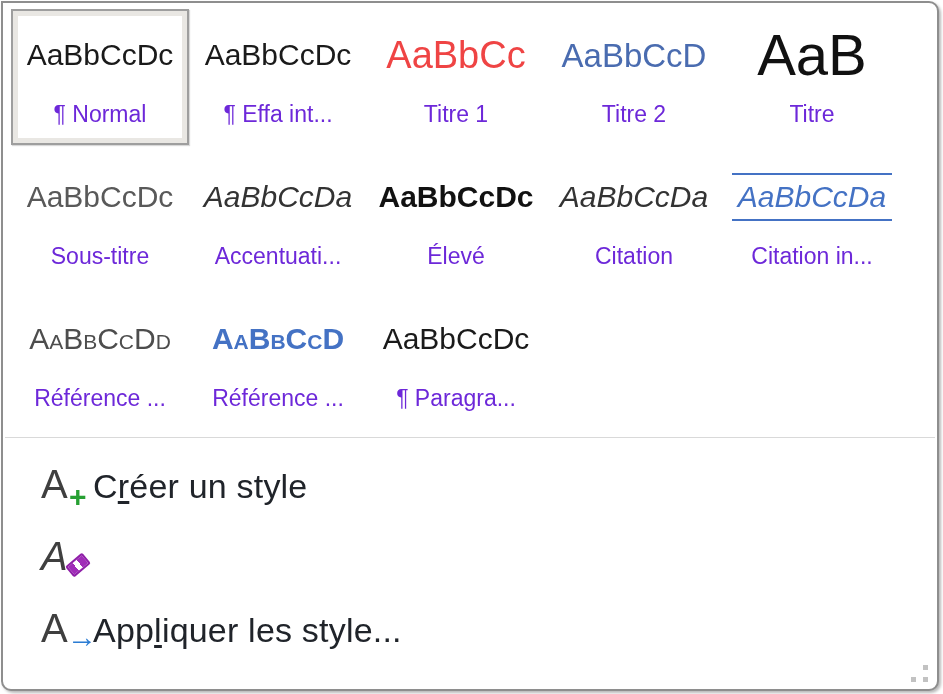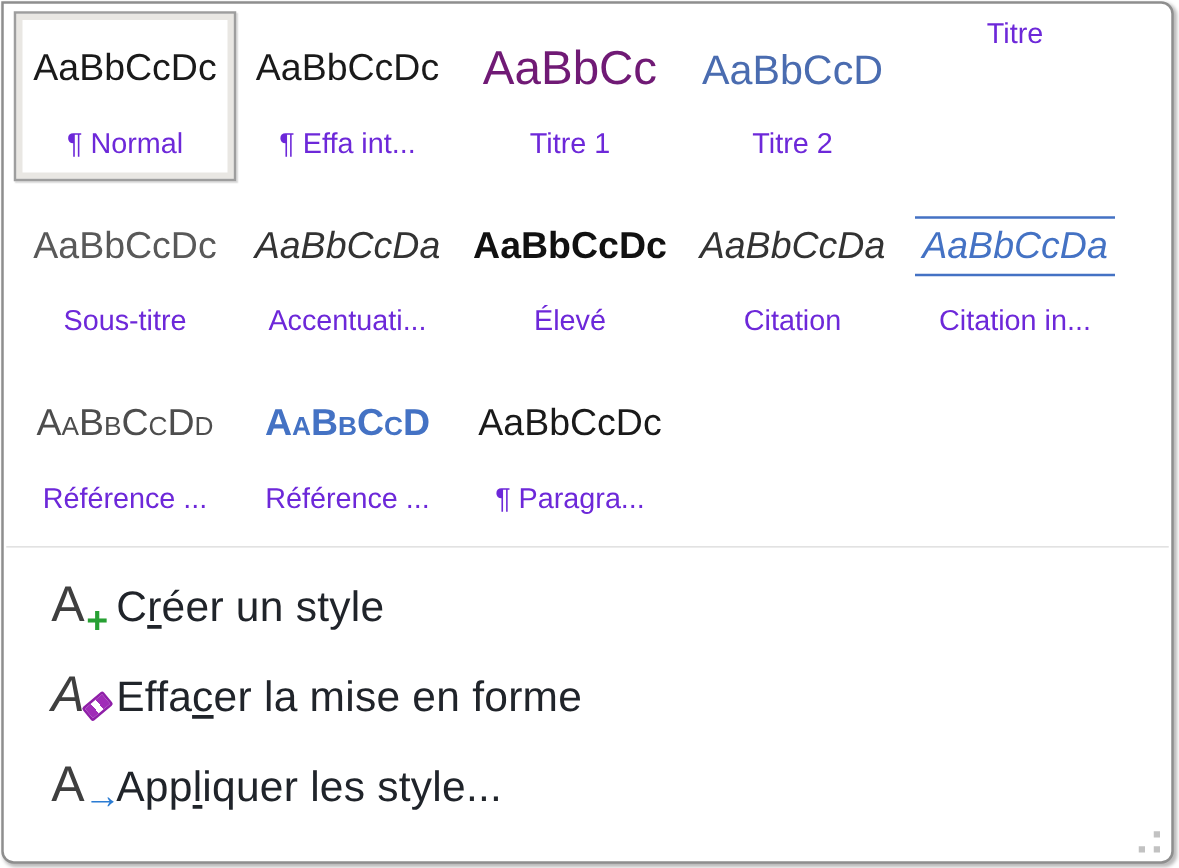--- a/index.html
+++ b/index.html
@@ -21,21 +21,21 @@
   }
   .cell.selected {
     border-color:#9e9e9e;
     box-shadow:inset 0 0 0 5px #e9e7e3, 1px 1px 1px rgba(0,0,0,.15);
     background:#fff;
   }
   .sample-wrap { height:88px; width:100%; display:flex; align-items:center; justify-content:center; overflow:hidden; }
   .sample { white-space:nowrap; font-size:30px; color:#1a1a1a; line-height:1; }
   .label { font-size:23px; color:#6d28d9; white-space:nowrap; margin-top:2px; }
 
-  .k-title1  .sample { font-size:38px; color:#701a75; }
+  .k-title1  .sample { font-size:38px; color:#ef4444; }
   .k-title2  .sample { font-size:33px; color:#4a6cb0; }
   .k-title   .sample { font-size:58px; font-weight:300; color:#111; }
   .k-subtitle .sample { color:#595959; }
   .k-emphasis .sample, .k-quote .sample { font-style:italic; color:#333; }
   .k-intense .sample { font-weight:bold; color:#111; }
   .k-intense-quote .sample {
     font-style:italic; color:#4472C4;
     border-top:2px solid #4472C4; border-bottom:2px solid #4472C4;
     padding:7px 6px; min-width:158px; text-align:center;
   }
@@ -88,20 +88,23 @@
         </div>
         <div class="label">Titre 1</div>
       </div>
       <div class="cell k-title2">
         <div class="sample-wrap">
           <span class="sample">AaBbCcD</span>
         </div>
         <div class="label">Titre 2</div>
       </div>
       <div class="cell k-title">
+        <div class="sample-wrap">
+          <span class="sample">AaB</span>
+        </div>
         <div class="label">Titre</div>
       </div>
       <div class="cell k-subtitle">
         <div class="sample-wrap">
           <span class="sample">AaBbCcDc</span>
         </div>
         <div class="label">Sous-titre</div>
       </div>
       <div class="cell k-emphasis">
         <div class="sample-wrap">
@@ -152,21 +155,20 @@
           <span class="icon-A">A</span>
           <span class="badge-plus">+</span>
         </span>
         <span class="menu-text"><span>C</span><u>r</u><span>éer un style</span></span>
       </div>
       <div class="menu-item">
         <span class="menu-icon">
           <span class="icon-A italic">A</span>
           <span class="badge-eraser"></span>
         </span>
-        <span class="menu-text"><span>Effa</span><u>c</u><span>er la mise en forme</span></span>
       </div>
       <div class="menu-item">
         <span class="menu-icon">
           <span class="icon-A">A</span>
           <span class="badge-arrow">→</span>
         </span>
         <span class="menu-text"><span>App</span><u>l</u><span>iquer les style...</span></span>
       </div>
     </div>
   <div class="grip">

